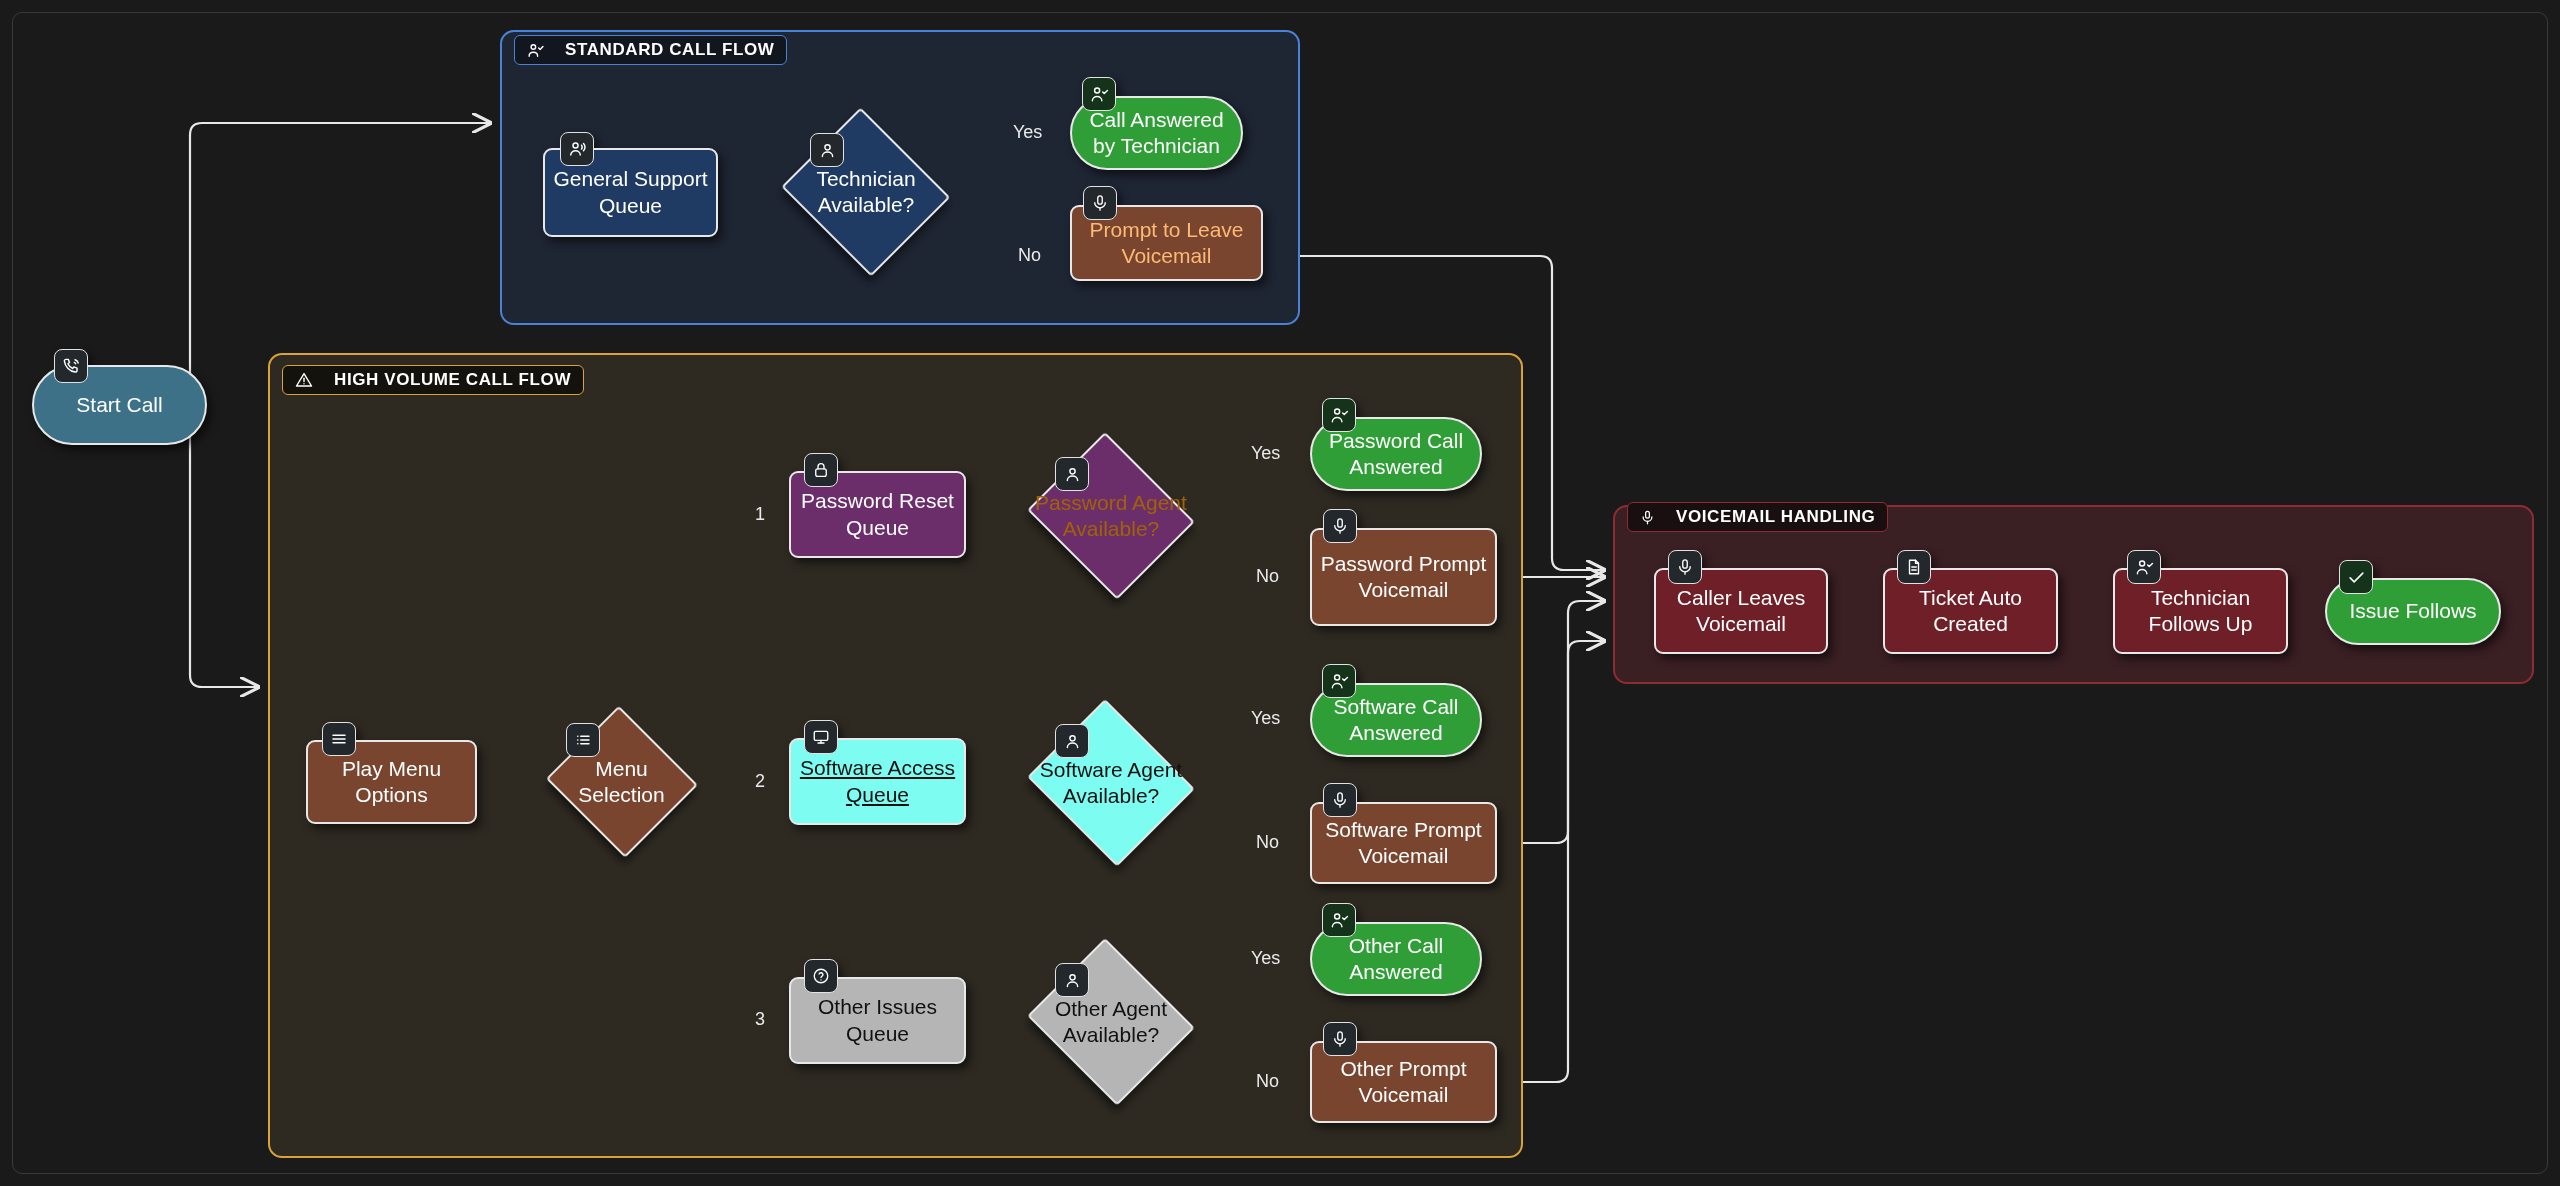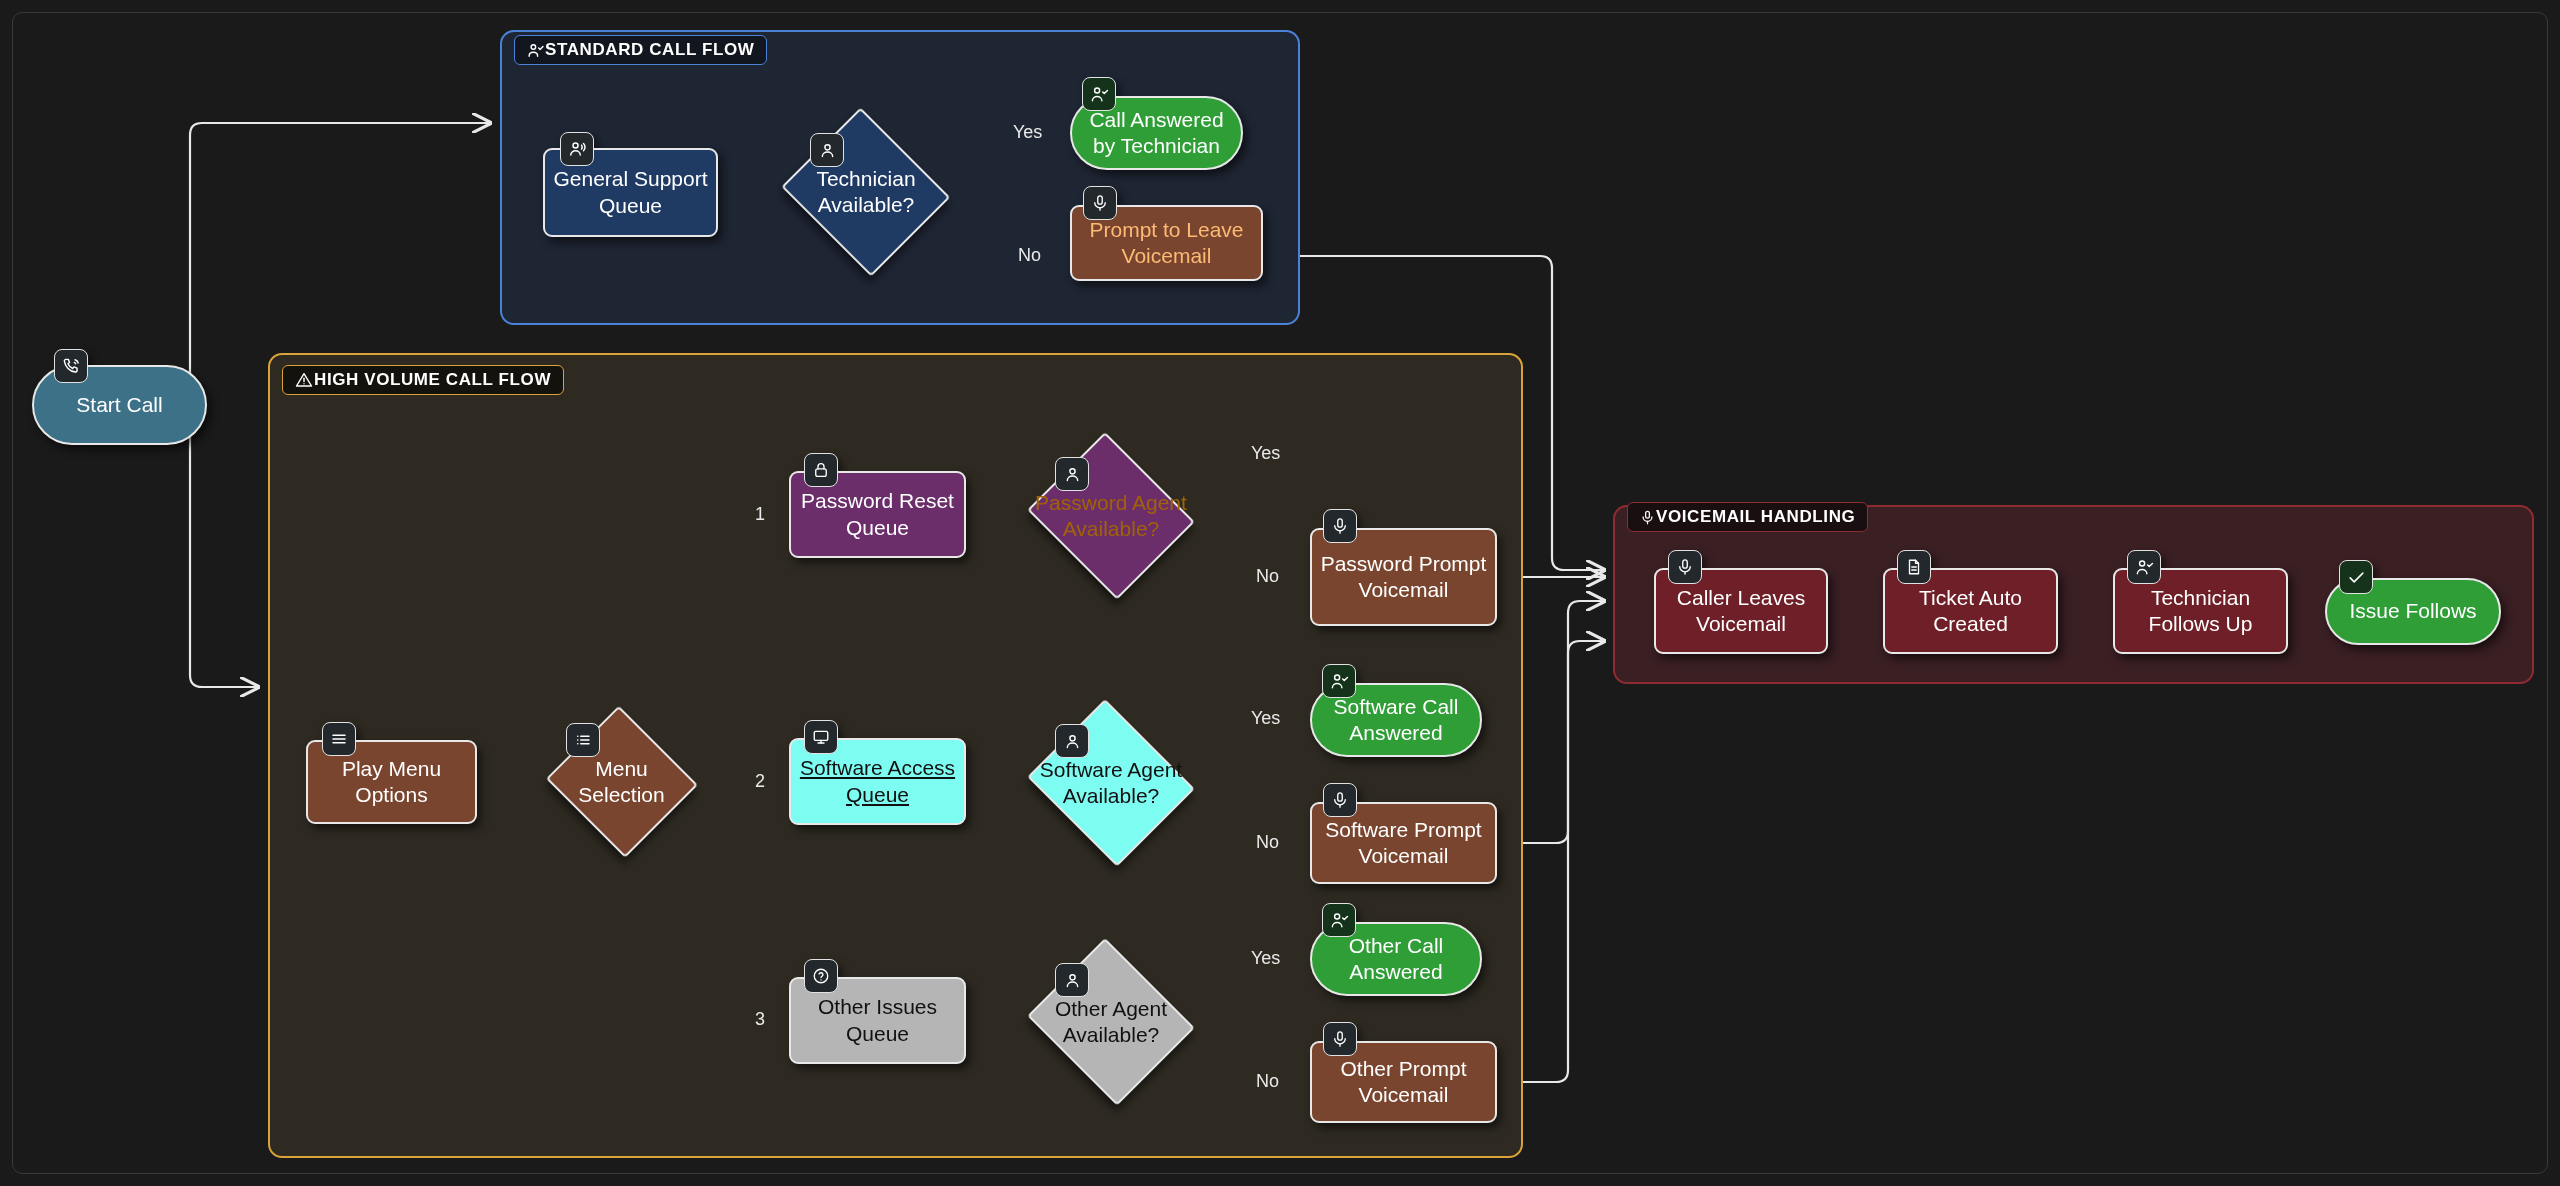--- a/index.html
+++ b/index.html
@@ -42,21 +42,21 @@
     border-radius: 14px;
     box-sizing: border-box;
   }
   .cluster-label {
     position: absolute;
     top: -0px;
     left: 12px;
     transform: translateY(-50%);
     display: flex;
     align-items: center;
-    gap: 1px;
+    gap: 21px;
     height: 30px;
     padding: 0 12px;
     border-radius: 6px;
     font-size: 17px;
     font-weight: bold;
     letter-spacing: 0.6px;
     color: #ffffff;
     white-space: nowrap;
     box-sizing: border-box;
   }
@@ -356,20 +356,30 @@
     <div class="dshape" style="background:#6b2e6b;"></div>
     <div class="node-icon" style="left:34px; top:19px;">
       <svg width="19" height="19" viewBox="0 0 24 24" fill="none" stroke="#ffffff" stroke-width="1.8" stroke-linecap="round" stroke-linejoin="round">
         <circle cx="12" cy="8" r="3.3"></circle>
           <path d="M5.5 19.5c0-3.4 2.9-5.6 6.5-5.6s6.5 2.2 6.5 5.6"></path>
       </svg>
     </div>
     <span class="label">Password Agent Available?</span>
   </div>
 
+  <div class="node n-stadium" style="left:1310px; top:417px; width:172px; height:74px; background:#2f9e37; color:#ffffff;">
+    <div class="node-icon" style="left:10px; top:-21px; background:#14331a;">
+      <svg width="19" height="19" viewBox="0 0 24 24" fill="none" stroke="#ffffff" stroke-width="1.8" stroke-linecap="round" stroke-linejoin="round">
+        <circle cx="9" cy="7" r="3.2"></circle>
+          <path d="M3 20c0-3.3 2.7-5.5 6-5.5s6 2.2 6 5.5"></path>
+          <path d="M16 8.8l2 2 4-4"></path>
+      </svg>
+    </div>
+    <span class="label">Password Call Answered</span>
+  </div>
 
   <div class="node n-rect" style="left:1310px; top:528px; width:187px; height:98px; background:#79452e; color:#ffffff;">
     <div class="node-icon" style="left:11px; top:-21px;">
       <svg width="18" height="18" viewBox="0 0 24 24" fill="none" stroke="#ffffff" stroke-width="1.8" stroke-linecap="round" stroke-linejoin="round">
         <rect x="9" y="2.5" width="6" height="11" rx="3"></rect>
           <path d="M5 11.5a7 7 0 0 0 14 0"></path>
           <line x1="12" y1="18.5" x2="12" y2="21.5"></line>
       </svg>
     </div>
     <span class="label">Password Prompt Voicemail</span>

